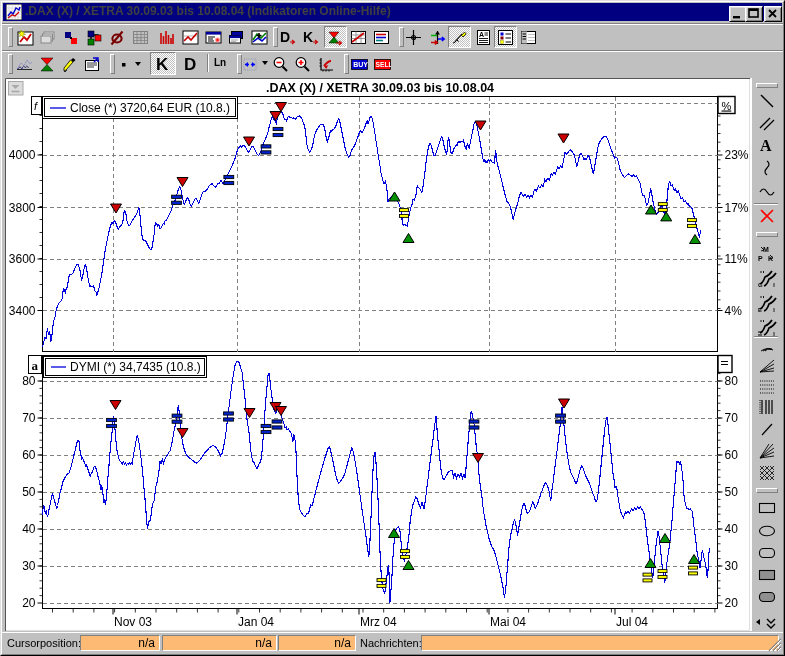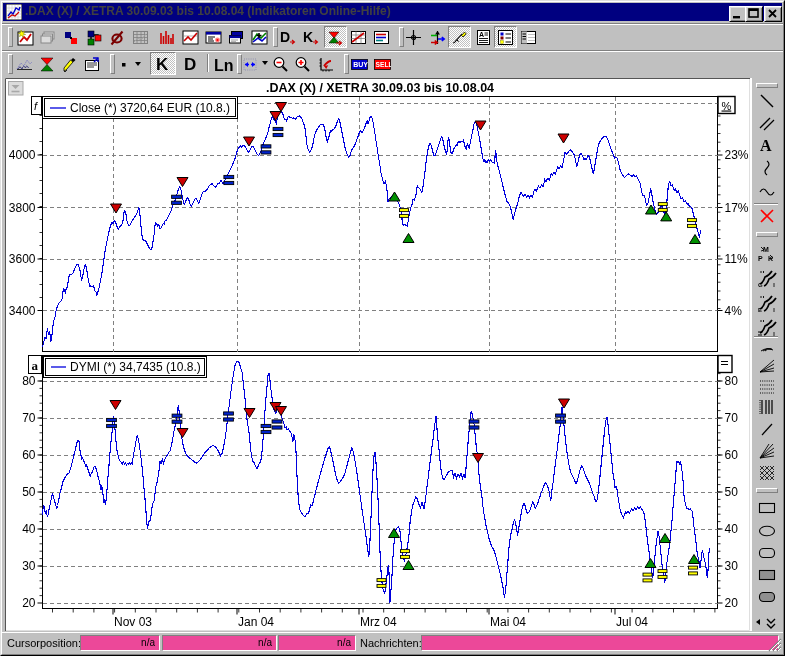--- a/index.html
+++ b/index.html
@@ -7,21 +7,21 @@
 .frame-outer{left:0;top:0;width:783px;height:654px;border-top:1px solid #dfdfdf;border-left:1px solid #dfdfdf;border-right:1px solid #000;border-bottom:1px solid #000;}
 .frame-inner{left:1px;top:1px;width:781px;height:652px;border-top:1px solid #fff;border-left:1px solid #fff;border-right:1px solid #808080;border-bottom:1px solid #808080;}
 .titlebar{left:3px;top:3px;width:779px;height:18px;background:#000080;}
 .title-text{left:25px;top:4px;color:#404040;font-size:12px;letter-spacing:-0.1px;font-weight:bold;white-space:nowrap;letter-spacing:0px;}
 .tbtn{width:16px;height:14px;background:#c0c0c0;border-top:1px solid #fff;border-left:1px solid #fff;border-right:1px solid #000;border-bottom:1px solid #000;box-shadow:inset 1px 1px 0 #dfdfdf, inset -1px -1px 0 #808080;}
 .toolrow{left:2px;width:781px;background:#c0c0c0;}
 .grip{width:3px;border-top:1px solid #fff;border-left:1px solid #fff;border-right:1px solid #808080;border-bottom:1px solid #808080;background:#c0c0c0;}
 .hgrip{height:3px;border-top:1px solid #fff;border-left:1px solid #fff;border-right:1px solid #808080;border-bottom:1px solid #808080;background:#c0c0c0;}
 .pressed{background:#c0c0c0;background-image:repeating-conic-gradient(#ffffff 0% 25%, #c0c0c0 0% 50%);background-size:2px 2px;border-top:1px solid #808080;border-left:1px solid #808080;border-right:1px solid #fff;border-bottom:1px solid #fff;}
 .statusbar{left:2px;top:632px;width:781px;height:20px;background:#c0c0c0;border-top:1px solid #fff;}
-.sfield{top:635px;height:14px;border-top:1px solid #808080;border-left:1px solid #808080;border-right:1px solid #fff;border-bottom:1px solid #fff;background:#ec4899;font-size:10px;text-align:right;color:#000;}
+.sfield{top:635px;height:14px;border-top:1px solid #808080;border-left:1px solid #808080;border-right:1px solid #fff;border-bottom:1px solid #fff;background:#fdba74;font-size:12px;text-align:right;color:#000;}
 .slabel{font-size:11px;color:#000;}
 svg{display:block;}
 </style></head>
 <body>
 <div class="abs frame-outer"></div>
 <div class="abs frame-inner"></div>
 <div class="abs titlebar"></div>
 
 <svg class="abs" style="left:6px;top:4px" width="16" height="16" viewBox="0 0 16 16">
 <rect x="0" y="0" width="16" height="16" fill="#fff" stroke="#000" stroke-width="1"></rect>
@@ -193,21 +193,21 @@
   </svg>
 <div class="abs grip" style="left:110px;top:54px;height:18px"></div>
 <svg class="abs" style="left:118px;top:56px" width="17" height="17" viewBox="0 0 17 17">
     <rect x="4" y="7" width="3.5" height="3.5" fill="#000"></rect>
   </svg>
 <div class="abs" style="left:135px;top:62px;width:0;height:0;border-left:3.5px solid transparent;border-right:3.5px solid transparent;border-top:4px solid #000"></div>
 <div class="abs pressed" style="left:150px;top:52px;width:24px;height:21px"></div>
 <div class="abs" style="left:156px;top:55px;font-size:17px;font-weight:bold;color:#000;font-family:'Liberation Sans'">K</div>
 <div class="abs" style="left:184px;top:55px;font-size:17px;font-weight:bold;color:#000;font-family:'Liberation Sans'">D</div>
 <div class="abs" style="left:207px;top:54px;width:1px;height:18px;background:#808080;border-right:1px solid #fff"></div>
-<div class="abs" style="left:214px;top:57px;font-size:16px;font-weight:bold;color:#000;">Ln</div>
+<div class="abs" style="left:214px;top:57px;font-size:10px;font-weight:bold;color:#000;">Ln</div>
 <div class="abs grip" style="left:237px;top:54px;height:18px"></div>
 <svg class="abs" style="left:243px;top:56px" width="17" height="17" viewBox="0 0 17 17">
     <rect x="1" y="3" width="12" height="11" fill="none" stroke="#9090b0" stroke-dasharray="1 1.2"></rect>
     <path d="M2 8.5 h4 M12 8.5 h-4" stroke="#0000ff" stroke-width="1.4"></path>
     <path d="M2 8.5 l3 -2.6 v5.2 z" fill="#0000ff"></path>
     <path d="M12 8.5 l-3 -2.6 v5.2 z" fill="#0000ff"></path>
   </svg>
 <div class="abs" style="left:262px;top:61px;width:0;height:0;border-left:3.5px solid transparent;border-right:3.5px solid transparent;border-top:4px solid #000"></div>
 <svg class="abs" style="left:272px;top:56px" width="17" height="17" viewBox="0 0 17 17">
     <circle cx="7" cy="6.5" r="4.8" fill="#fff" stroke="#000" stroke-width="1.2"></circle>

